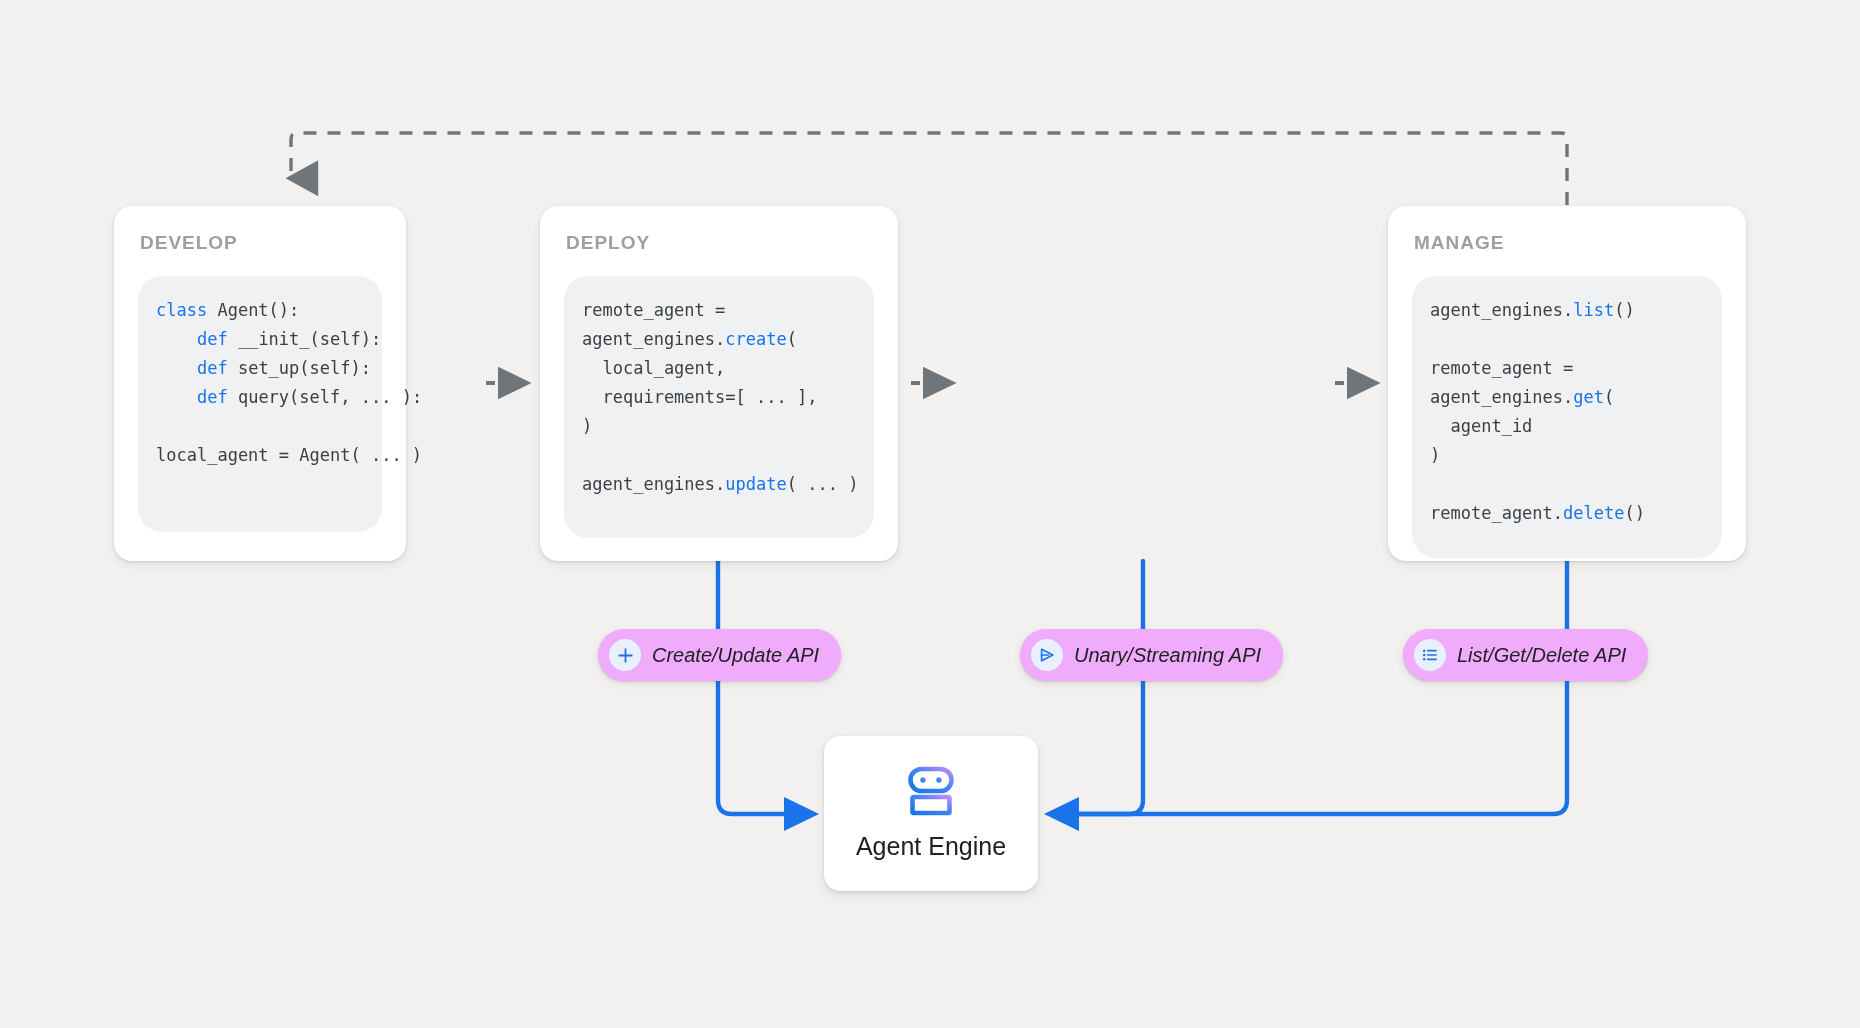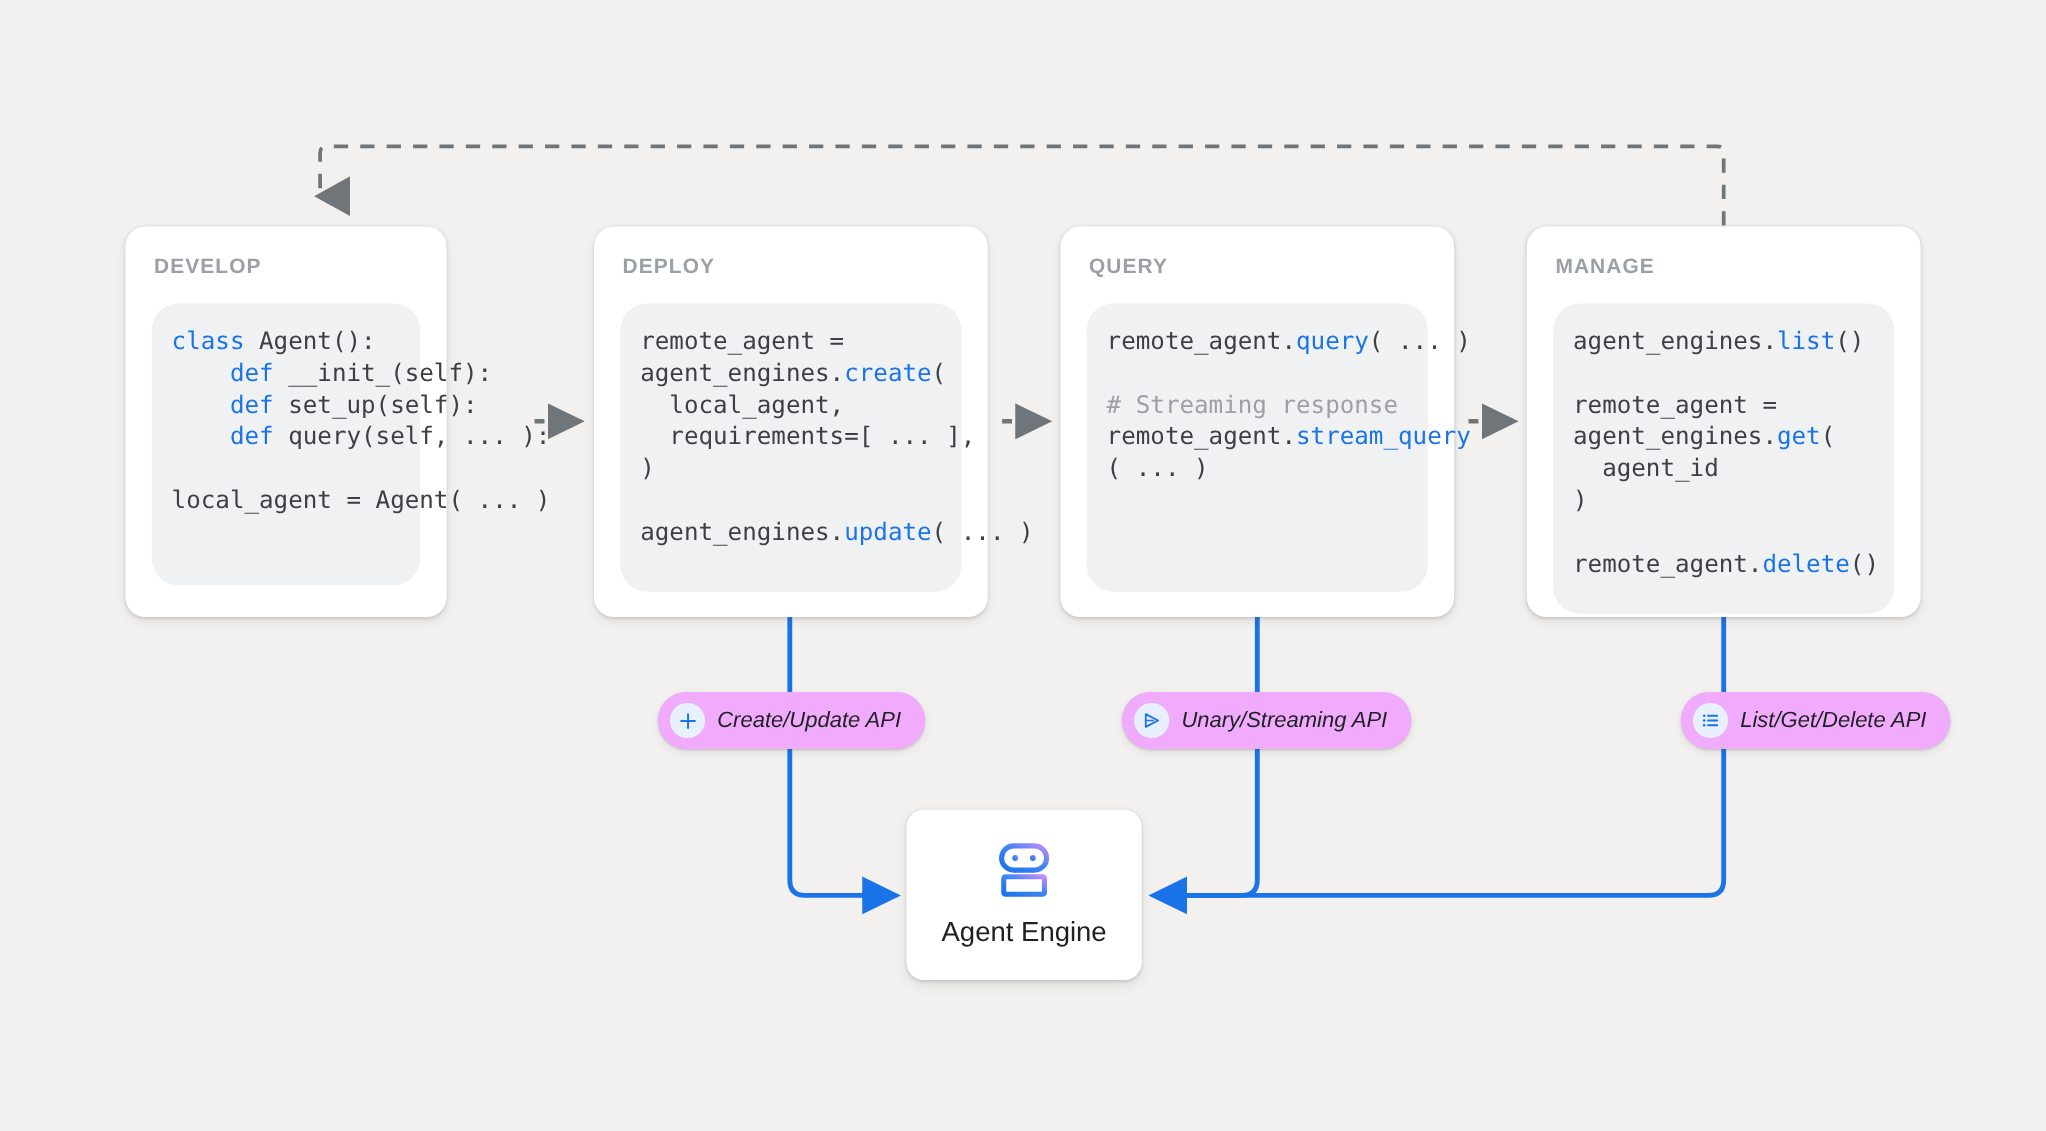--- a/index.html
+++ b/index.html
@@ -42,21 +42,21 @@
     font-weight: 600;
     margin: 0 0 22px 2px;
     font-family: "Liberation Sans", sans-serif;
   }
   .code-block {
     background: #eff1f3;
     border-radius: 24px;
     padding: 20px 18px 20px 18px;
     box-sizing: border-box;
     font-family: "DejaVu Sans Mono", monospace;
-    font-size: 22px;
+    font-size: 17px;
     line-height: 29px;
     color: #3c4043;
     white-space: pre;
   }
   .kw { color: #1a73e8; }
   .fn { color: #1a73e8; }
   .cmt { color: #9aa0a6; }
 
   
   #card-develop { left: 114px; top: 206px; width: 292px; height: 355px; }
@@ -91,21 +91,21 @@
     width: 32px; height: 32px;
     border-radius: 50%;
     background: #e8f0fe;
     display: flex;
     align-items: center;
     justify-content: center;
     flex: 0 0 auto;
   }
   #pill-create { left: 598px; top: 629px; }
   #pill-unary  { left: 1020px; top: 629px; gap: 11px; }
-  #pill-list   { left: 1528px; top: 629px; }
+  #pill-list   { left: 1403px; top: 629px; }
 
   
   #agent-engine {
     position: absolute;
     left: 824px;
     top: 736px;
     width: 214px;
     height: 155px;
     background: #ffffff;
     border-radius: 16px;
@@ -187,28 +187,20 @@
     <div class="card-title">DEPLOY</div>
     <div class="code-block"><span>remote_agent =</span>
 <span>agent_engines.</span><span class="fn">create</span><span>(</span>
 <span>  local_agent,</span>
 <span>  requirements=[ ... ],</span>
 <span>)</span>
 <span></span>
 <span>agent_engines.</span><span class="fn">update</span><span>( ... )</span></div>
   </div>
 
-  <div class="card" id="card-query">
-    <div class="card-title">QUERY</div>
-    <div class="code-block"><span>remote_agent.</span><span class="fn">query</span><span>( ... )</span>
-<span></span>
-<span class="cmt"># Streaming response</span>
-<span>remote_agent.</span><span class="fn">stream_query</span>
-<span>( ... )</span></div>
-  </div>
 
   <div class="card" id="card-manage">
     <div class="card-title">MANAGE</div>
     <div class="code-block"><span>agent_engines.</span><span class="fn">list</span><span>()</span>
 <span></span>
 <span>remote_agent =</span>
 <span>agent_engines.</span><span class="fn">get</span><span>(</span>
 <span>  agent_id</span>
 <span>)</span>
 <span></span>

